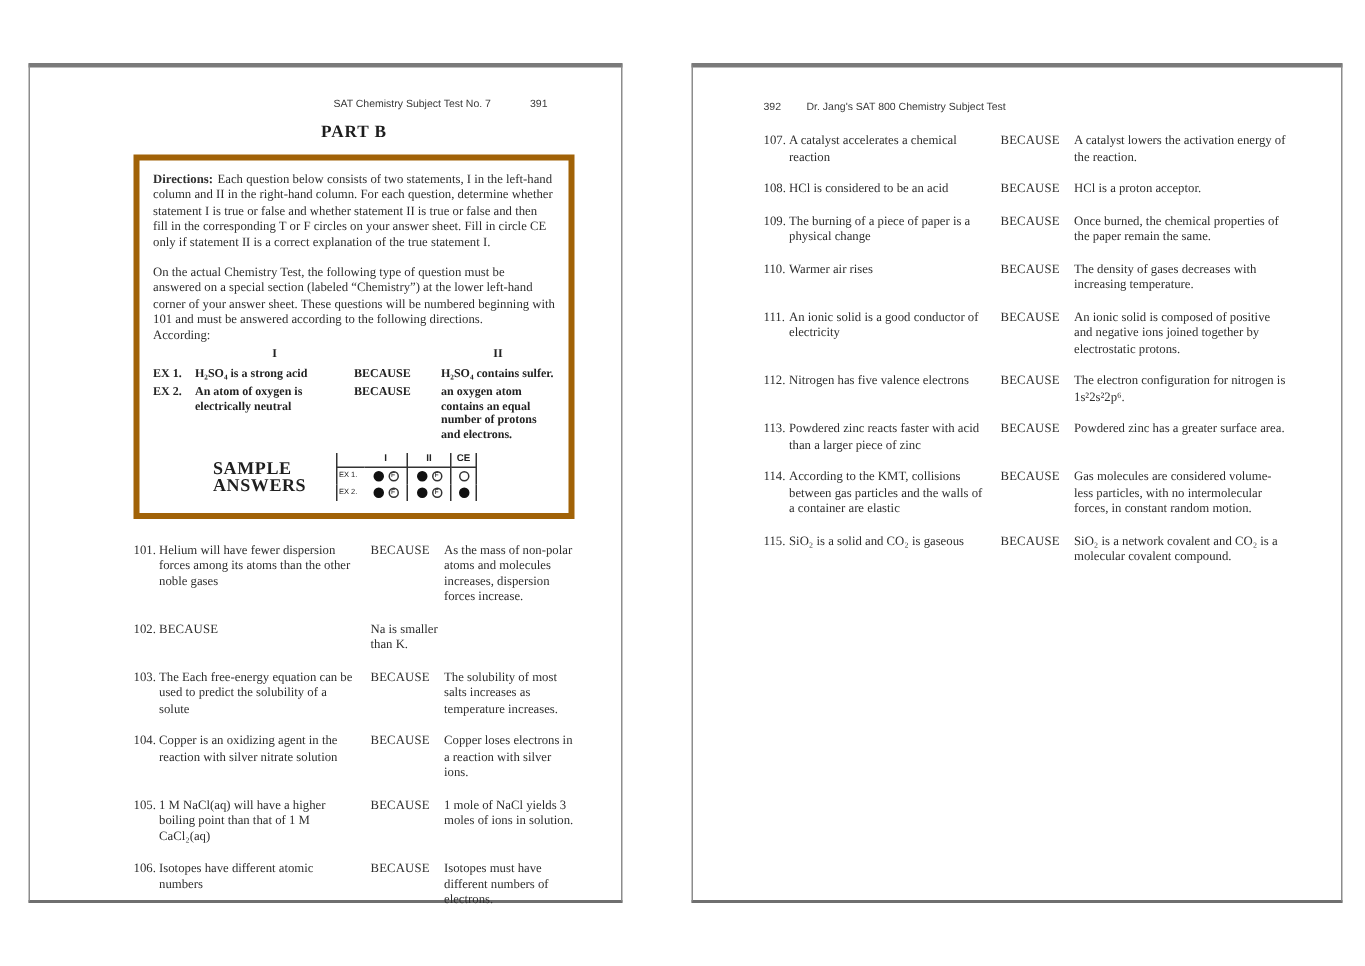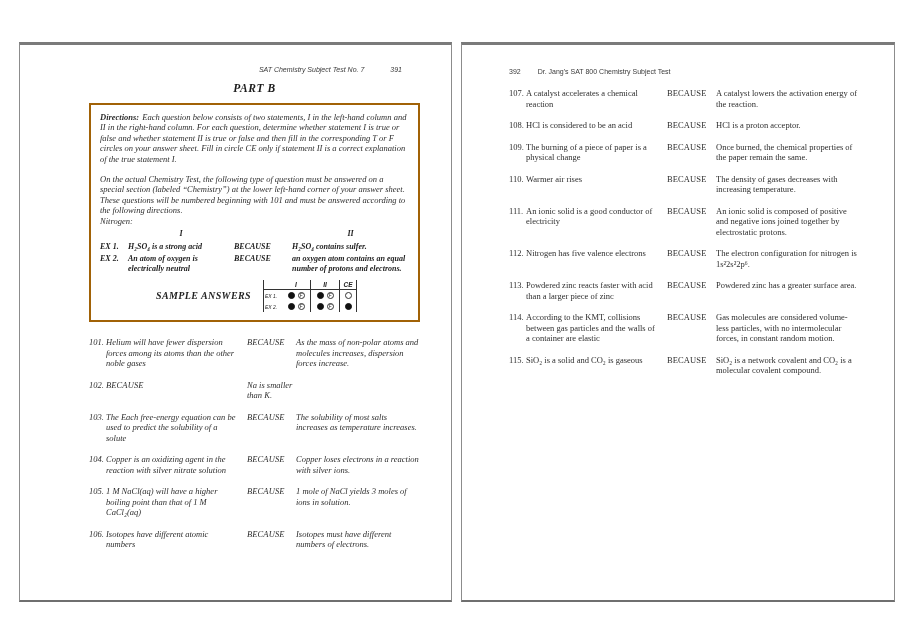--- a/index.html
+++ b/index.html
@@ -2,50 +2,50 @@
 <html><head>
 <meta charset="utf-8">
 <style>
   * { margin:0; padding:0; box-sizing:border-box; }
   html,body { width:910px; height:644px; background:#ffffff; overflow:hidden;
               font-family:"Liberation Serif","DejaVu Serif",serif; color:#2e2e2e; }
 
   .page { position:absolute; top:42px; height:560px; background:#fff;
           border:1px solid #8c8c8c; border-top:3px solid #7a7a7a;
           border-bottom:2px solid #6f6f6f; }
-  .page-left  { left:19px;  width:433px; padding:0 31px 0 69px;font-style:italic; }
+  .page-left  { left:19px;  width:396px; padding:0 31px 0 69px; }
   .page-right { left:461px; width:434px; padding:0 34px 0 47px; }
 
   
   .runhead { font-family:"Liberation Sans","DejaVu Sans",sans-serif;
              font-size:7px; color:#3a3a3a; display:flex; align-items:baseline; }
   .runhead-left { margin-top:21px; justify-content:flex-end; gap:26px; padding-right:18px; }
   .runhead-right { margin-top:23px; gap:17px; }
 
   .part-title { text-align:center; font-weight:bold; font-size:11.5px;
                 letter-spacing:.6px; margin-top:9px; color:#1c1c1c; }
 
   
-  .dirbox { margin-top:9px; border:2px solid #a16207; padding:7px 9px 6px 9px;
+  .dirbox { margin-top:9px; border:4px solid #a16207; padding:7px 9px 6px 9px;
             font-size:8.5px; line-height:10.4px; }
   .dir-label { font-weight:bold; margin-right:3px; }
   .dir-p2 { margin-top:10px; }
   .ex-label { margin-top:0; }
 
   .ex-grid { display:grid; grid-template-columns:28px 106px 58px 1fr;
              font-size:8px; line-height:9.6px; }
   .ex-headrow { margin-top:3px; }
   .ex-head { text-align:center; font-weight:600; color:#222; }
   .ex-row { margin-top:3px; font-weight:600; color:#232323; }
   .ex-row .because { font-weight:600; }
 
   
   .sa-wrap { display:flex; margin-top:7px; margin-bottom:2px; align-items:center; }
-  .sa-label { font-weight:bold; font-size:10px; letter-spacing:.4px;
-              margin-left:56px; color:#1f1f1f; }
+  .sa-label { font-weight:bold; font-size:12px; letter-spacing:.4px;
+              margin-left:40px; color:#1f1f1f; }
   .sa-grid { margin-left:auto; margin-right:52px; display:grid;
              grid-template-columns:19px 29px 29px 17px;
              font-family:"Liberation Sans","DejaVu Sans",sans-serif; }
   .sa-cell { display:flex; align-items:center; justify-content:center; height:11px; }
   .sa-cell.bleft  { border-left:1px solid #333; }
   .sa-cell.bright { border-right:1px solid #333; }
   .sa-cell.bbot   { border-bottom:1px solid #333; }
   .sa-head { font-size:6.5px; font-weight:bold; color:#222; height:10px; }
   .sa-rowlabel { font-size:5px; color:#222; justify-content:flex-start; padding-left:1px; }
   .bub { width:7px; height:7px; border-radius:50%; display:inline-flex;
@@ -73,21 +73,21 @@
   <div class="runhead runhead-left">
     <span>SAT Chemistry Subject Test No. 7</span>
     <span>391</span>
   </div>
 
   <div class="part-title">PART B</div>
 
   <div class="dirbox">
     <p><span class="dir-label">Directions:</span><span>Each question below consists of two statements, I in the left-hand column and II in the right-hand column. For each question, determine whether statement I is true or false and whether statement II is true or false and then fill in the corresponding T or F circles on your answer sheet. Fill in circle CE only if statement II is a correct explanation of the true statement I.</span></p>
     <p class="dir-p2">On the actual Chemistry Test, the following type of question must be answered on a special section (labeled “Chemistry”) at the lower left-hand corner of your answer sheet. These questions will be numbered beginning with 101 and must be answered according to the following directions.</p>
-    <div class="ex-label">Nitrogen:</div>
+    <div class="ex-label">According:</div>
 
     <div class="ex-grid ex-headrow">
       <div></div>
       <div class="ex-head">I</div>
       <div></div>
       <div class="ex-head">II</div>
     </div>
 
     <div class="ex-grid ex-row">
       <div>EX 1.</div>

